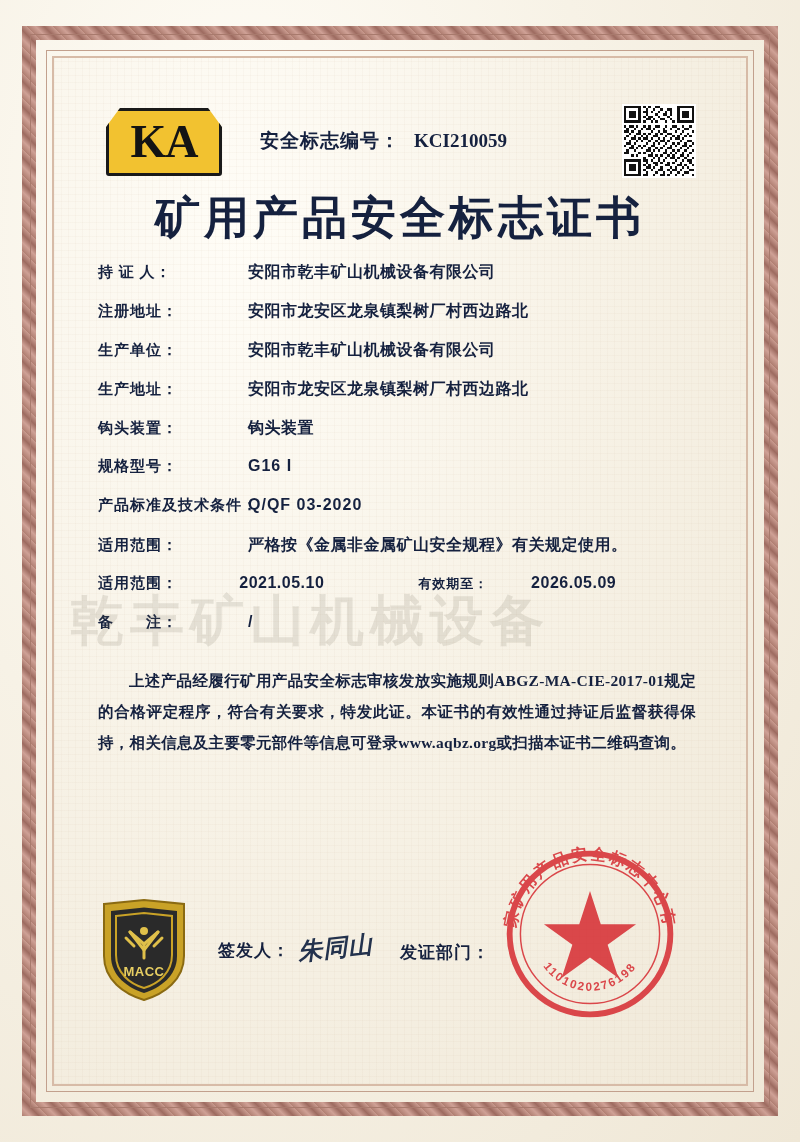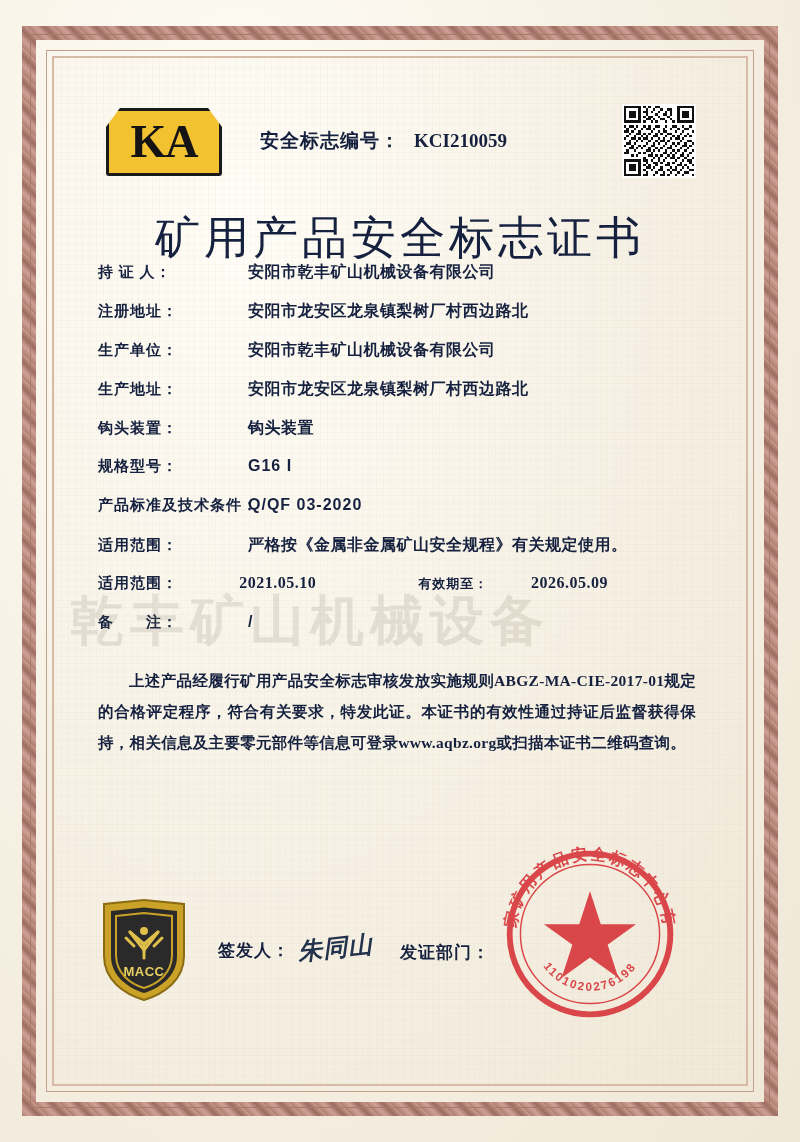--- a/index.html
+++ b/index.html
@@ -86,44 +86,43 @@
   }
   .cert-number .val{
     font-family:"Liberation Serif", serif;
     margin-left:14px;letter-spacing:0px;
   }
 
   .title{
     position:absolute;left:0;right:0;top:108px;
     text-align:center;
     font-family:"Liberation Serif", serif;
-    font-weight:normal;
+    font-weight:bold;
     font-size:45px;
     color:#15213f;
     letter-spacing:4px;
-    margin-top:20px;
   }
 
   
   .fields{
     position:absolute;left:28px;right:20px;top:182px;
   }
   .row{
     display:flex;align-items:baseline;
     height:39px;
   }
   .label{
     width:150px;
     font-family:"Liberation Serif", serif;
     font-size:15px;color:#15213f;font-weight:bold;
     letter-spacing:1px;
     white-space:nowrap;
   }
   .value{
-    font-family:Liberation Serif, serif;
+    font-family:Liberation Sans, sans-serif;
     font-size:16px;color:#15213f;font-weight:bold;
     letter-spacing:.5px;
   }
   .row .value.mono{
     font-family:Liberation Sans, sans-serif;
     letter-spacing:1px;
   }
   .row-dates{
     display:flex;align-items:baseline;height:39px;
   }

